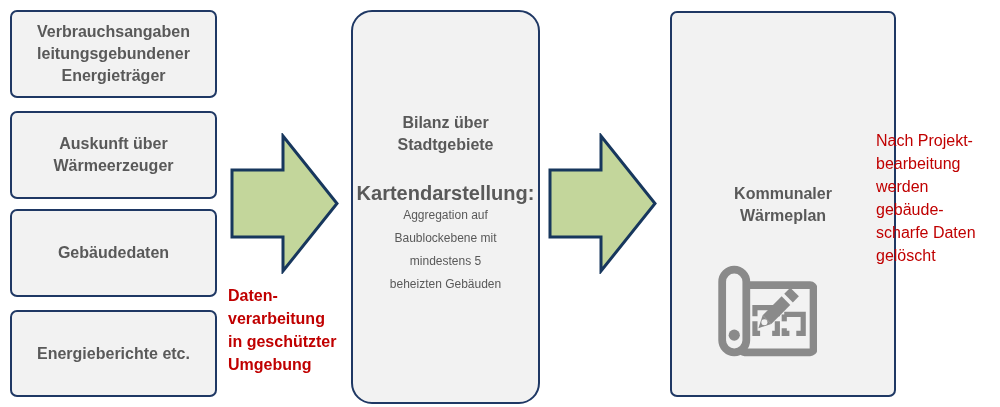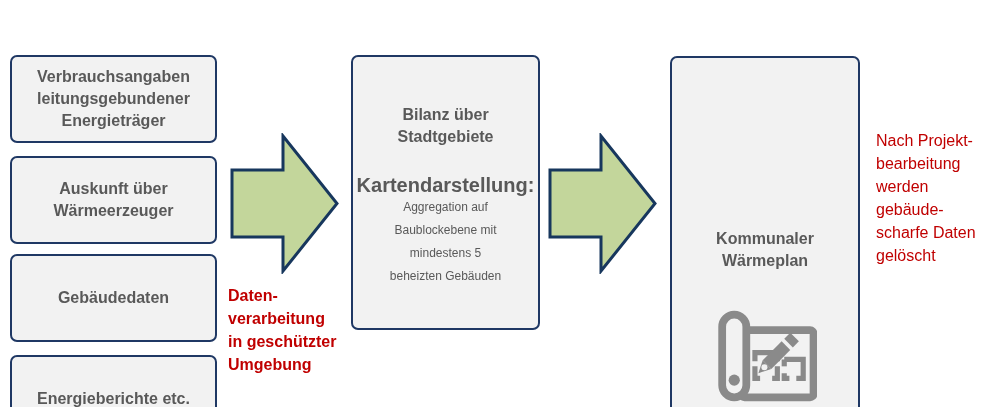--- a/index.html
+++ b/index.html
@@ -21,45 +21,45 @@
     background:var(--background);
     overflow:hidden;
   }
   .box{
     position:absolute;
     background:var(--box-fill);
     border:2.5px solid var(--box-border);
     border-radius:7px;
     box-sizing:border-box;
     color:var(--box-text);
-    margin-top:45px;
   }
   .source-box{
     left:10px;width:207px;
     display:flex;align-items:center;justify-content:center;
     text-align:center;
     font-weight:bold;font-size:16px;line-height:22px;
     white-space:pre-line;
   }
   .process-box{
-    left:351px;top:10px;width:189px;height:275px;
+    left:351px;top:10px;width:189px;height:394px;
     text-align:center;
-    padding-top:47px;
+    padding-top:100px;
+    border-radius:21px;
   }
   .process-title{
     font-weight:bold;font-size:16px;line-height:22px;white-space:pre-line;
   }
   .process-subtitle{
     font-weight:bold;font-size:20px;line-height:22px;margin-top:26px;
   }
   .process-body{
     font-size:12px;line-height:23px;white-space:pre-line;
   }
   .result-box{
-    left:670px;top:11px;width:190px;height:386px;
+    left:670px;top:11px;width:226px;height:386px;
   }
   .result-label{
     position:absolute;left:0;top:170px;width:100%;
     text-align:center;
     font-weight:bold;font-size:16px;line-height:22px;white-space:pre-line;
   }
   .result-icon{
     position:absolute;left:45px;top:252px;
     color:var(--icon-gray);
   }

